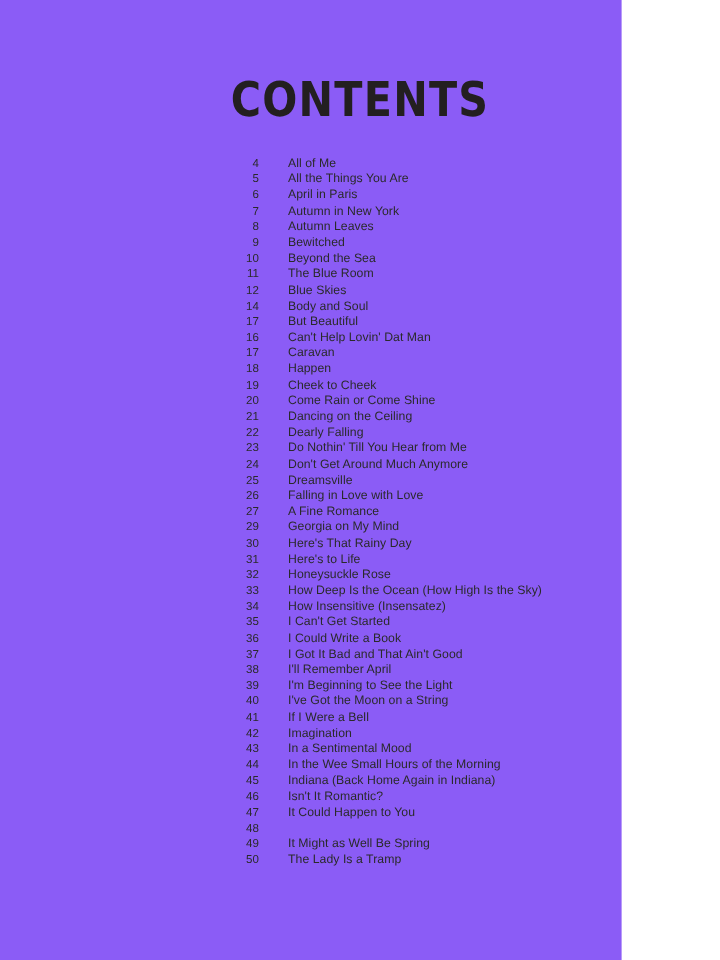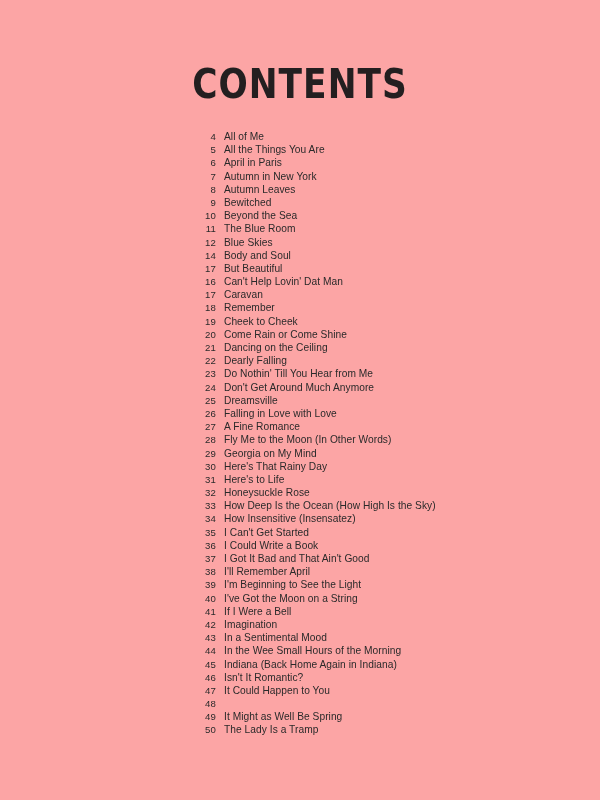--- a/index.html
+++ b/index.html
@@ -8,23 +8,23 @@
   }
   body {
     width: 600px;
     height: 800px;
     background: #ffffff;
     font-family: "Liberation Sans", sans-serif;
     overflow: hidden;
   }
   .page {
     position: relative;
-    width: 600px;
+    width: 518px;
     height: 800px;
-    background: #fca5a5;
+    background: #8b5cf6;
     box-sizing: border-box;
   }
   .contents-title {
     position: absolute;
     top: 64px;
     left: 0;
     width: 600px;
     text-align: center;
     font-family: "DejaVu Sans", sans-serif;
     font-weight: 700;
@@ -54,21 +54,21 @@
   }
   .toc-page {
     width: 36px;
     text-align: right;
     flex: 0 0 36px;
     font-size: 9.6px;
     color: #2a2a2a;
     letter-spacing: 0.15px;
   }
   .toc-name {
-    margin-left: 8px;
+    margin-left: 24px;
     font-size: 10.2px;
     color: #2a2a2a;
     letter-spacing: 0.05px;
     white-space: nowrap;
   }
 </style>
 </head>
 <body>
 
 <div class="page">
@@ -123,21 +123,21 @@
       <li class="toc-row">
         <span class="toc-page">16</span>
         <span class="toc-name">Can't Help Lovin' Dat Man</span>
       </li>
       <li class="toc-row">
         <span class="toc-page">17</span>
         <span class="toc-name">Caravan</span>
       </li>
       <li class="toc-row">
         <span class="toc-page">18</span>
-        <span class="toc-name">Remember</span>
+        <span class="toc-name">Happen</span>
       </li>
       <li class="toc-row">
         <span class="toc-page">19</span>
         <span class="toc-name">Cheek to Cheek</span>
       </li>
       <li class="toc-row">
         <span class="toc-page">20</span>
         <span class="toc-name">Come Rain or Come Shine</span>
       </li>
       <li class="toc-row">
@@ -162,24 +162,20 @@
       </li>
       <li class="toc-row">
         <span class="toc-page">26</span>
         <span class="toc-name">Falling in Love with Love</span>
       </li>
       <li class="toc-row">
         <span class="toc-page">27</span>
         <span class="toc-name">A Fine Romance</span>
       </li>
       <li class="toc-row">
-        <span class="toc-page">28</span>
-        <span class="toc-name">Fly Me to the Moon (In Other Words)</span>
-      </li>
-      <li class="toc-row">
         <span class="toc-page">29</span>
         <span class="toc-name">Georgia on My Mind</span>
       </li>
       <li class="toc-row">
         <span class="toc-page">30</span>
         <span class="toc-name">Here's That Rainy Day</span>
       </li>
       <li class="toc-row">
         <span class="toc-page">31</span>
         <span class="toc-name">Here's to Life</span>

